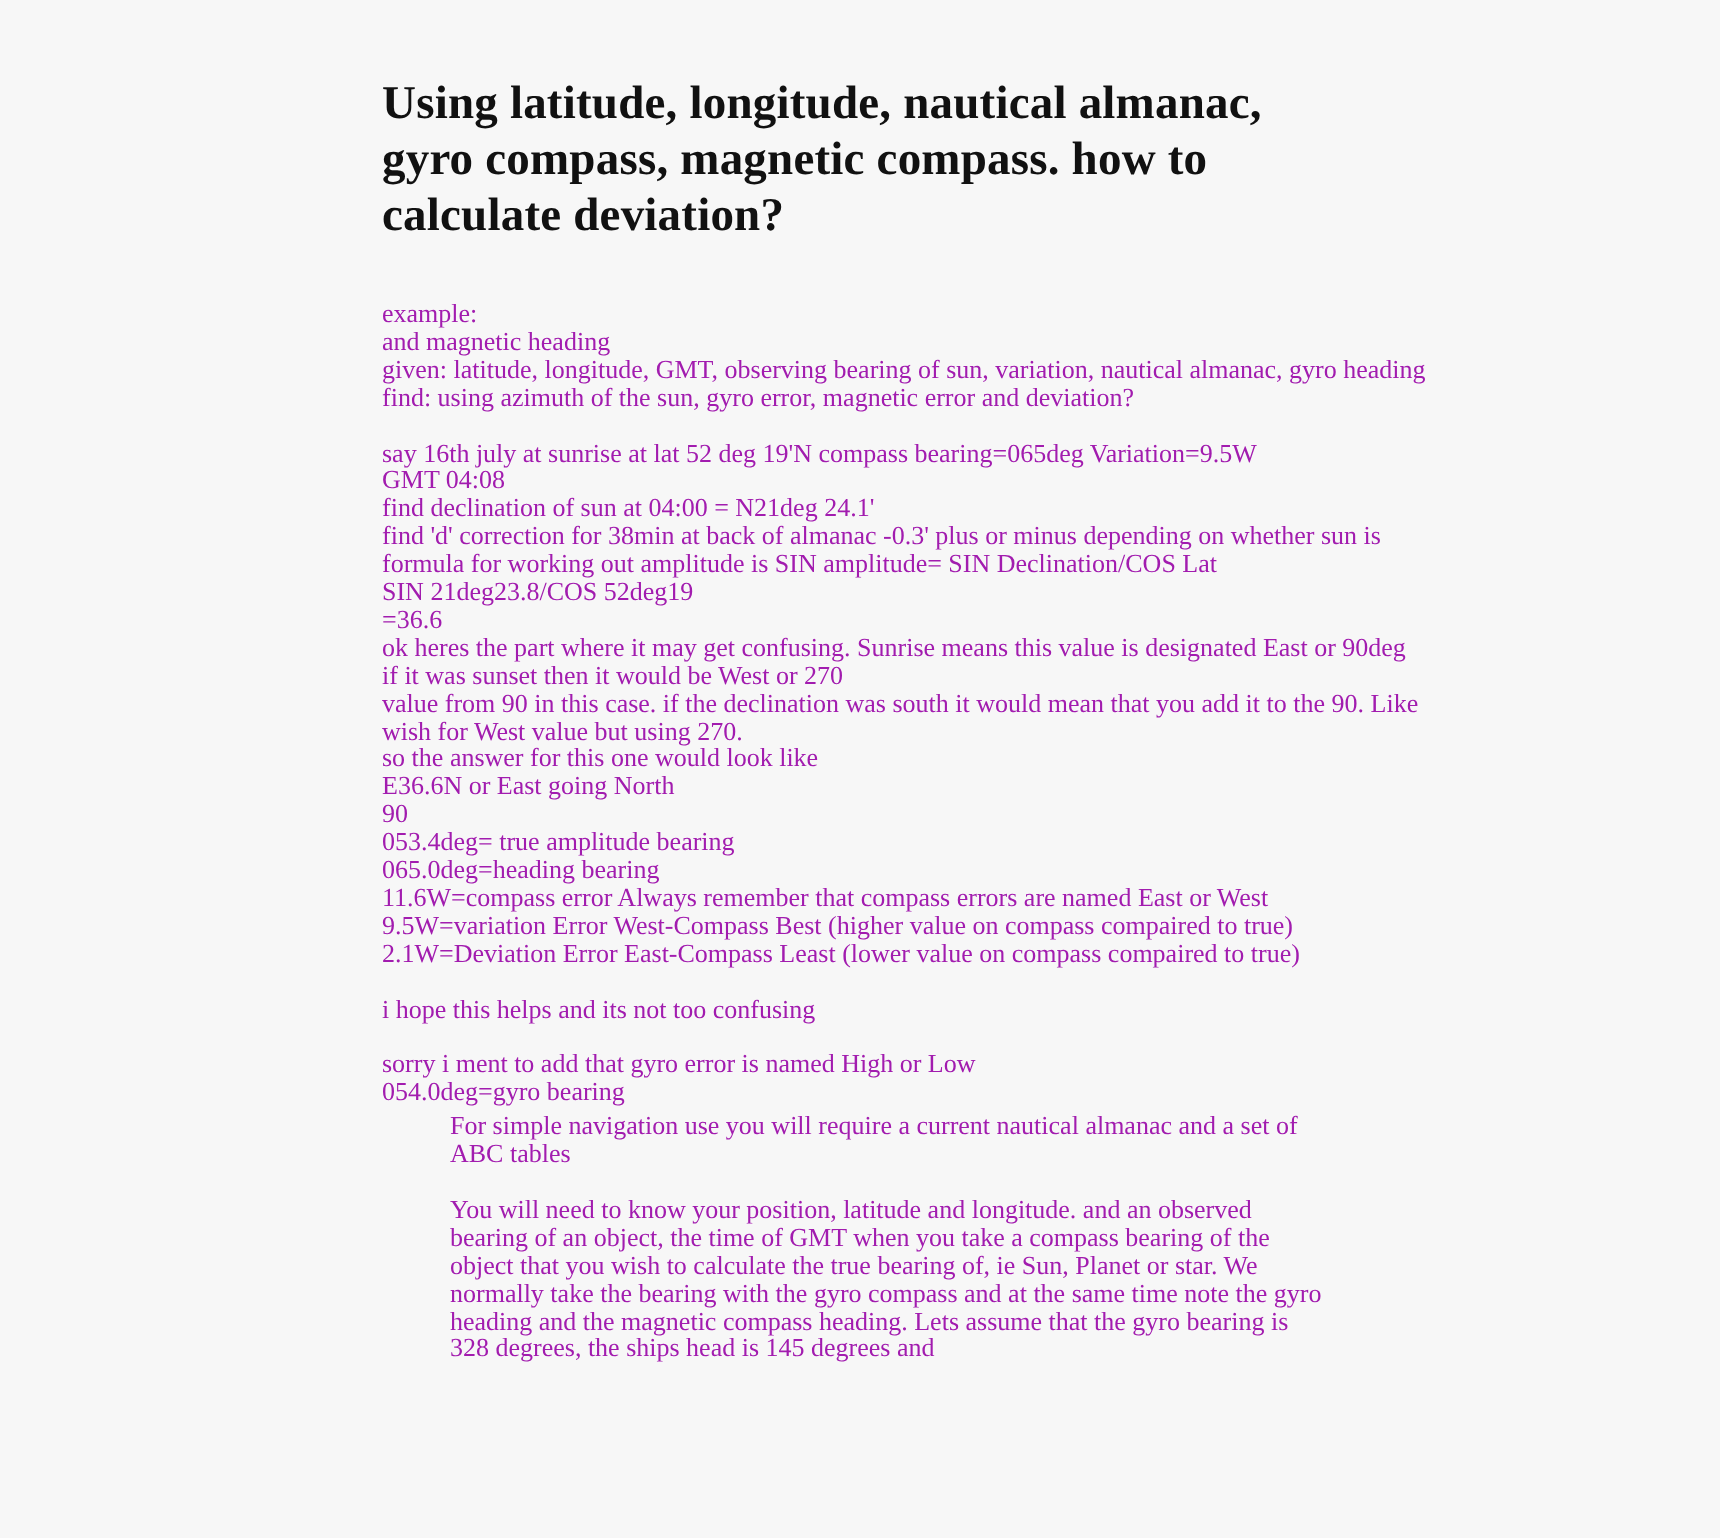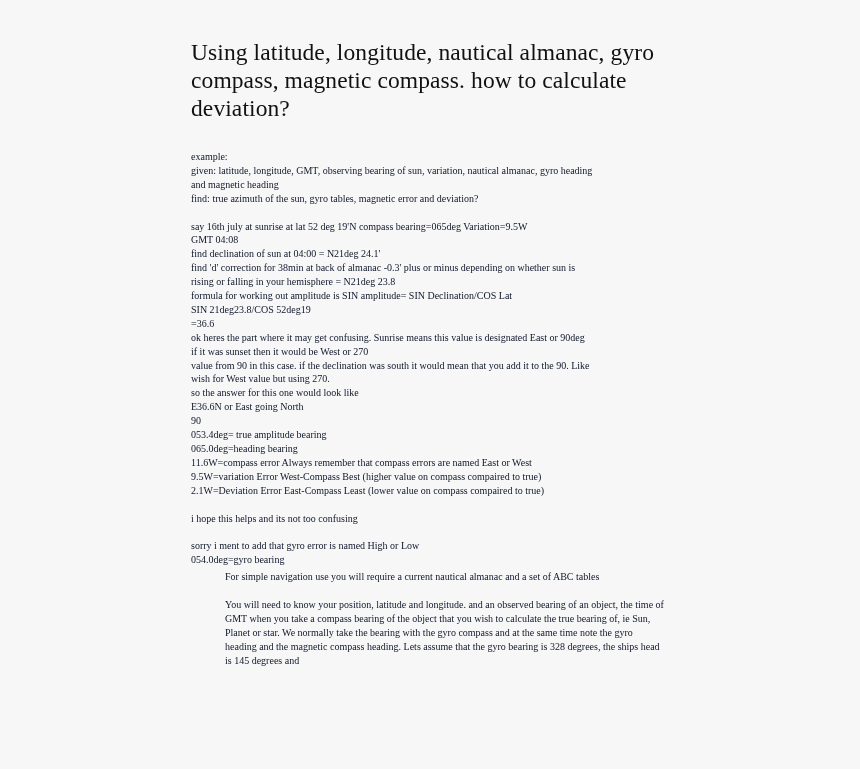--- a/index.html
+++ b/index.html
@@ -15,32 +15,32 @@
       color: #111;
     }
     .page {
       position: absolute;
       left: 191px;
       top: 0;
       width: 480px;
     }
     .title {
       font-family: "Liberation Serif", "DejaVu Serif", serif;
-      font-weight: normal;
+      font-weight: bold;
       font-size: 23.5px;
       line-height: 28px;
       margin: 38px 0 0 0;
       color: #111;
       letter-spacing: 0.1px;
     }
     .body-text {
       font-family: "Liberation Serif", "DejaVu Serif", serif;
-      font-size: 10px;
+      font-size: 13px;
       line-height: 13.9px;
-      color: #0f172a;
+      color: #a21caf;
       margin-top: 28px;
     }
     .line {
       display: block;
       white-space: nowrap;
       min-height: 13.9px;
     }
     .blank {
       display: block;
       height: 13.9px;
@@ -56,30 +56,29 @@
     }
   </style>
 </head>
 <body>
 
 <div class="page">
   <h1 class="title">Using latitude, longitude, nautical almanac, gyro compass, magnetic compass. how to calculate deviation?</h1>
 
   <div class="body-text">
     <span class="line">example:</span>
+    <span class="line">and magnetic heading</span>
     <span class="line">given: latitude, longitude, GMT, observing bearing of sun, variation, nautical almanac, gyro heading</span>
-    <span class="line">and magnetic heading</span>
-    <span class="line">find: true azimuth of the sun, gyro tables, magnetic error and deviation?</span>
+    <span class="line">find: using azimuth of the sun, gyro error, magnetic error and deviation?</span>
     <span class="blank"></span>
 
     <span class="line">say 16th july at sunrise at lat 52 deg 19'N compass bearing=065deg Variation=9.5W</span>
     <span class="line">GMT 04:08</span>
     <span class="line">find declination of sun at 04:00 = N21deg 24.1'</span>
     <span class="line">find 'd' correction for 38min at back of almanac -0.3' plus or minus depending on whether sun is</span>
-    <span class="line">rising or falling in your hemisphere = N21deg 23.8</span>
     <span class="line">formula for working out amplitude is SIN amplitude= SIN Declination/COS Lat</span>
     <span class="line">SIN 21deg23.8/COS 52deg19</span>
     <span class="line">=36.6</span>
     <span class="line">ok heres the part where it may get confusing. Sunrise means this value is designated East or 90deg</span>
     <span class="line">if it was sunset then it would be West or 270</span>
     <span class="line">value from 90 in this case. if the declination was south it would mean that you add it to the 90. Like</span>
     <span class="line">wish for West value but using 270.</span>
     <span class="line">so the answer for this one would look like</span>
     <span class="line">E36.6N or East going North</span>
     <span class="line">90</span>

